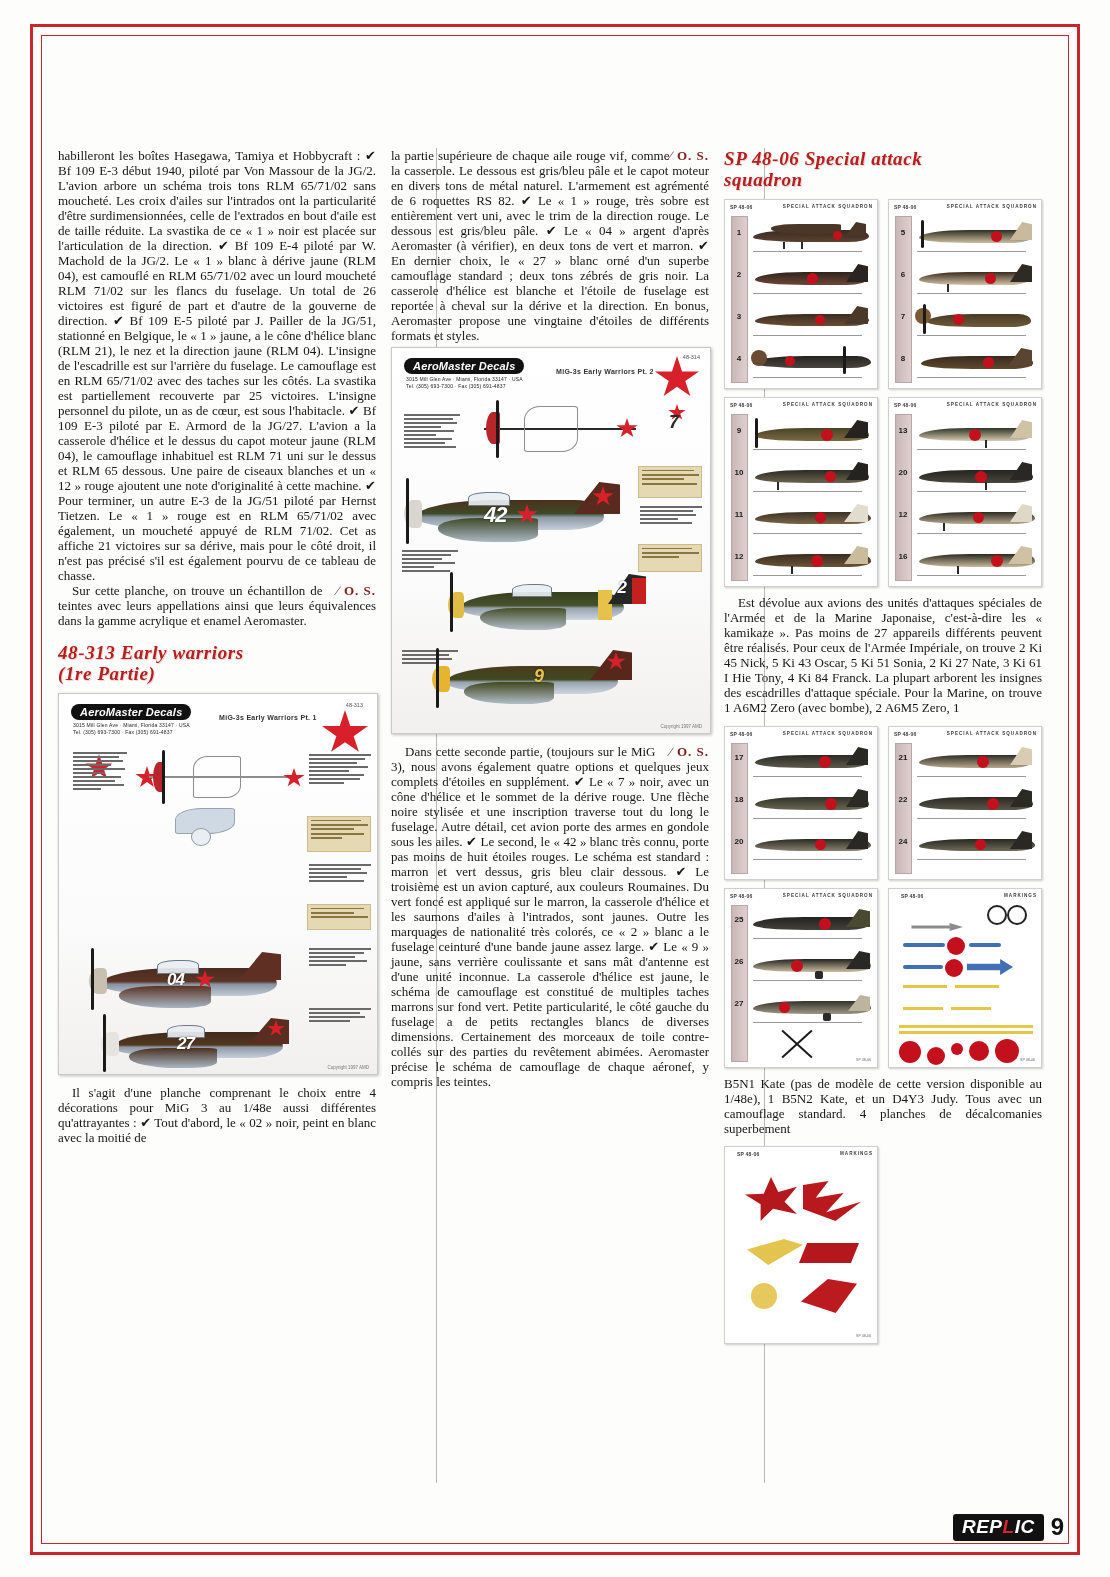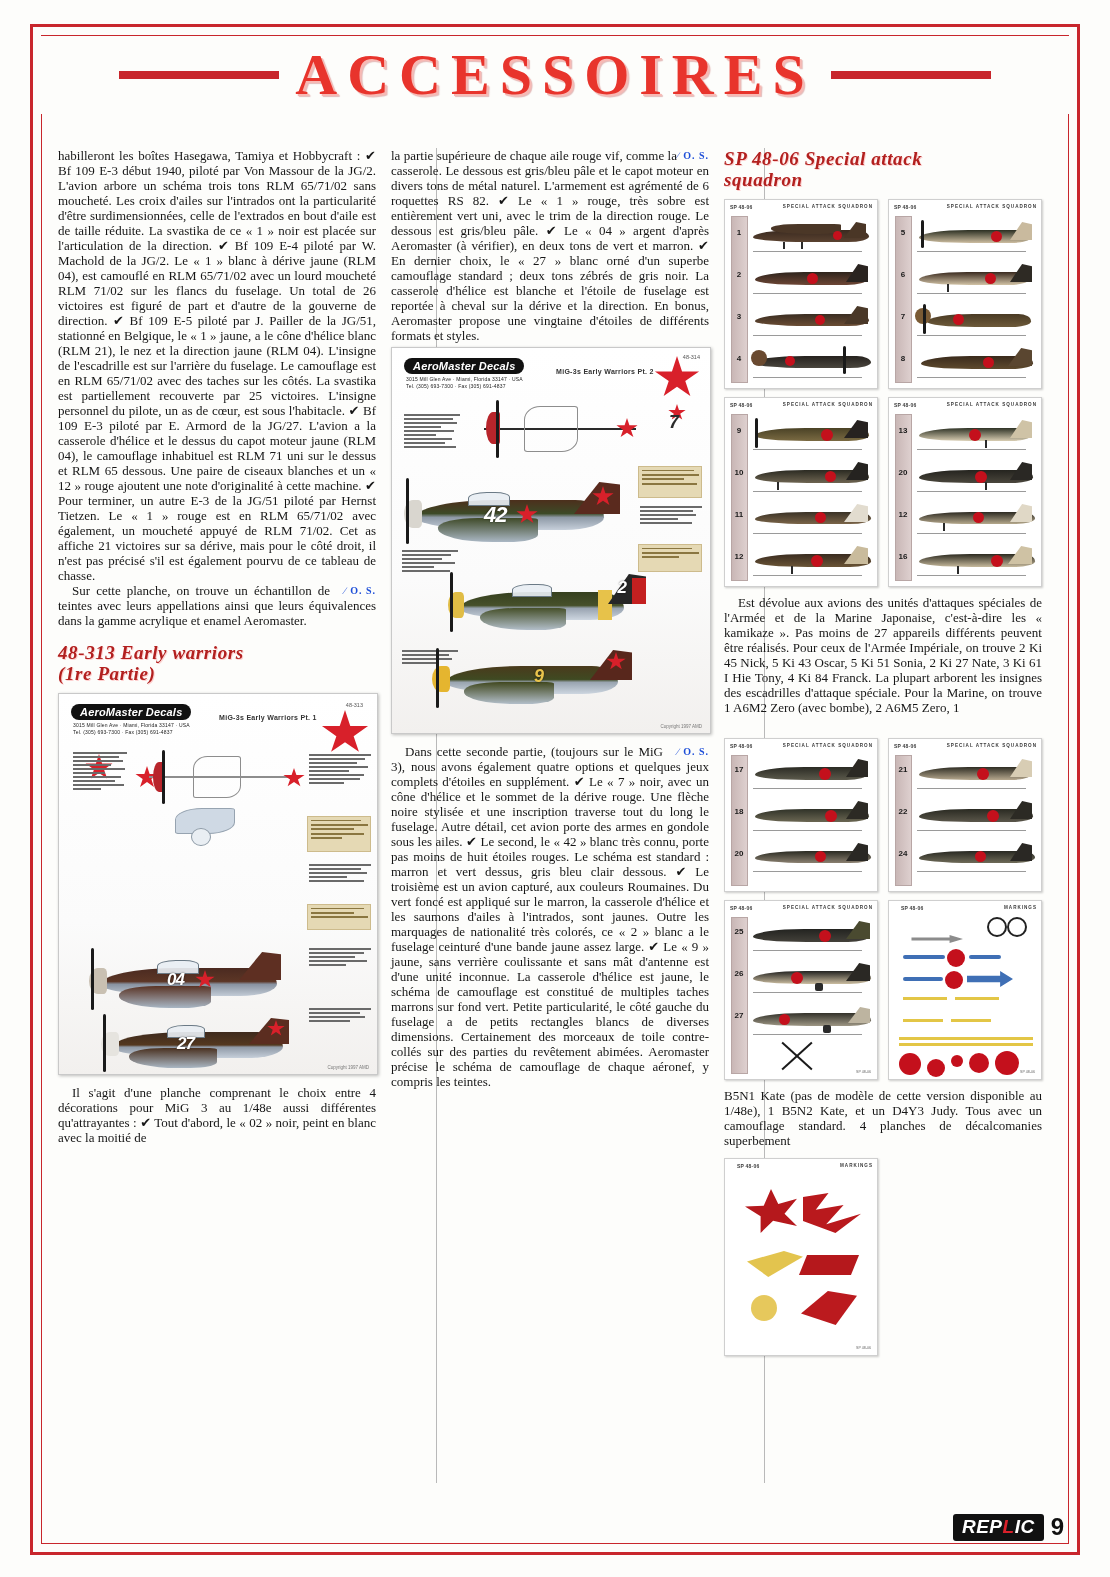--- a/index.html
+++ b/index.html
@@ -92,23 +92,23 @@
     font-weight:bold;
     font-size:19px;
     line-height:21px;
     color:#b2201f;
     letter-spacing:.6px;
     text-shadow:1px 1px 0 rgba(255,170,170,.55);
   }
   .sig{
     float:right;
     font-weight:bold;
-    font-size:10px;
+    font-size:13px;
     letter-spacing:1px;
-    color:#1d4ed8;
+    color:#7f1d1d;
   }
   .sig .slash{ font-weight:normal; }
 
   
   .sheet{
     position:relative;
     background:#ffffff;
     border:1px solid #c9c9c9;
     box-shadow:1px 1px 3px rgba(0,0,0,.25);
     overflow:hidden;
@@ -275,25 +275,20 @@
   }
 </style>
 </head>
 <body>
 
 <div class="page">
 
   <div class="frame-outer"></div>
   <div class="frame-inner"></div>
 
-  <div class="masthead">
-    <span class="rule left"></span>
-    <span class="masthead-title">ACCESSOIRES</span>
-    <span class="rule right"></span>
-  </div>
 
   <div class="columns">
     <div class="divider d1"></div>
     <div class="divider d2"></div>
 
     <div class="col">
       <p class="body">habilleront les boîtes Hasegawa, Tamiya et Hobbycraft : ✔ Bf 109 E-3 début 1940, piloté par Von Massour de la JG/2. L'avion arbore un schéma trois tons RLM 65/71/02 sans moucheté. Les croix d'ailes sur l'intrados ont la particularité d'être surdimensionnées, celle de l'extrados en bout d'aile est de taille réduite. La svastika de ce « 1 » noir est placée sur l'articulation de la direction. ✔ Bf 109 E-4 piloté par W. Machold de la JG/2. Le « 1 » blanc à dérive jaune (RLM 04), est camouflé en RLM 65/71/02 avec un lourd moucheté RLM 71/02 sur les flancs du fuselage. Un total de 26 victoires est figuré de part et d'autre de la gouverne de direction. ✔ Bf 109 E-5 piloté par J. Pailler de la JG/51, stationné en Belgique, le « 1 » jaune, a le cône d'hélice blanc (RLM 21), le nez et la direction jaune (RLM 04). L'insigne de l'escadrille est sur l'arrière du fuselage. Le camouflage est en RLM 65/71/02 avec des taches sur les côtés. La svastika est partiellement recouverte par 25 victoires. L'insigne personnel du pilote, un as de cœur, est sous l'habitacle. ✔ Bf 109 E-3 piloté par E. Armord de la JG/27. L'avion a la casserole d'hélice et le dessus du capot moteur jaune (RLM 04), le camouflage inhabituel est RLM 71 uni sur le dessus et RLM 65 dessous. Une paire de ciseaux blanches et un « 12 » rouge ajoutent une note d'originalité à cette machine. ✔ Pour terminer, un autre E-3 de la JG/51 piloté par Hernst Tietzen. Le « 1 » rouge est en RLM 65/71/02 avec également, un moucheté appuyé de RLM 71/02. Cet as affiche 21 victoires sur sa dérive, mais pour le côté droit, il n'est pas précisé s'il est également pourvu de ce tableau de chasse.</p>
       <p class="body">
         <span class="sig"><span class="slash">∕</span> <span>O. S.</span></span>
         <span>Sur cette planche, on trouve un échantillon de teintes avec leurs appellations ainsi que leurs équivalences dans la gamme acrylique et enamel Aeromaster.</span>
@@ -702,21 +697,21 @@
             <span class="hinomaru" style="left:78px;top:11px;width:12px;height:12px;"></span>
             <span style="position:absolute;right:4px;top:2px;width:24px;height:18px;background:#cfc2a4;clip-path:polygon(0% 100%,55% 0%,100% 12%,100% 100%);"></span>
             <span class="gear" style="left:44px;top:22px;width:2px;height:8px;"></span>
             <span class="jp-base" style="top:31px;"></span>
           </span>
         </div>
       </div>
 
       <p class="body" style="text-indent:14px;">Est dévolue aux avions des unités d'attaques spéciales de l'Armée et de la Marine Japonaise, c'est-à-dire les « kamikaze ». Pas moins de 27 appareils différents peuvent être réalisés. Pour ceux de l'Armée Impériale, on trouve 2 Ki 45 Nick, 5 Ki 43 Oscar, 5 Ki 51 Sonia, 2 Ki 27 Nate, 3 Ki 61 I Hie Tony, 4 Ki 84 Franck. La plupart arborent les insignes des escadrilles d'attaque spéciale. Pour la Marine, on trouve 1 A6M2 Zero (avec bombe), 2 A6M5 Zero, 1</p>
 
-      <div class="jp-grid" style="margin-top:23px;">
+      <div class="jp-grid" style="margin-top:11px;">
         <div class="jp-sheet" style="height:152px;">
           <span class="jp-hdr">
             <span>SP 48-06</span>
             <span class="rt">SPECIAL ATTACK SQUADRON</span>
           </span>
           <span class="jp-strip"></span>
           <span class="jp-idx" style="top:26px;">17</span>
           <span class="jp-row" style="top:18px;">
             <span style="position:absolute;left:6px;top:10px;width:112px;height:13px;background:linear-gradient(180deg,#2b2b24,#5c5a4c);border-radius:44% 12% 18% 46% / 60% 55% 45% 40%;"></span>
             <span class="hinomaru" style="left:70px;top:11px;width:12px;height:12px;"></span>

